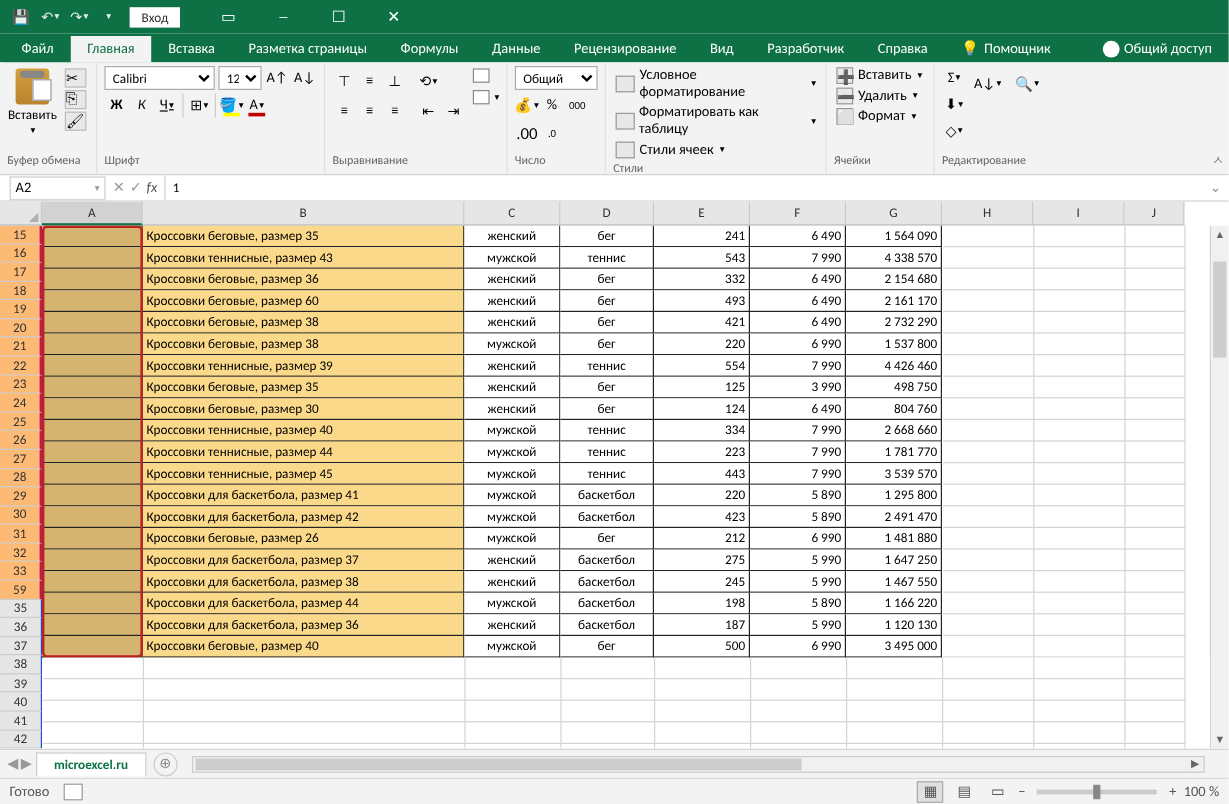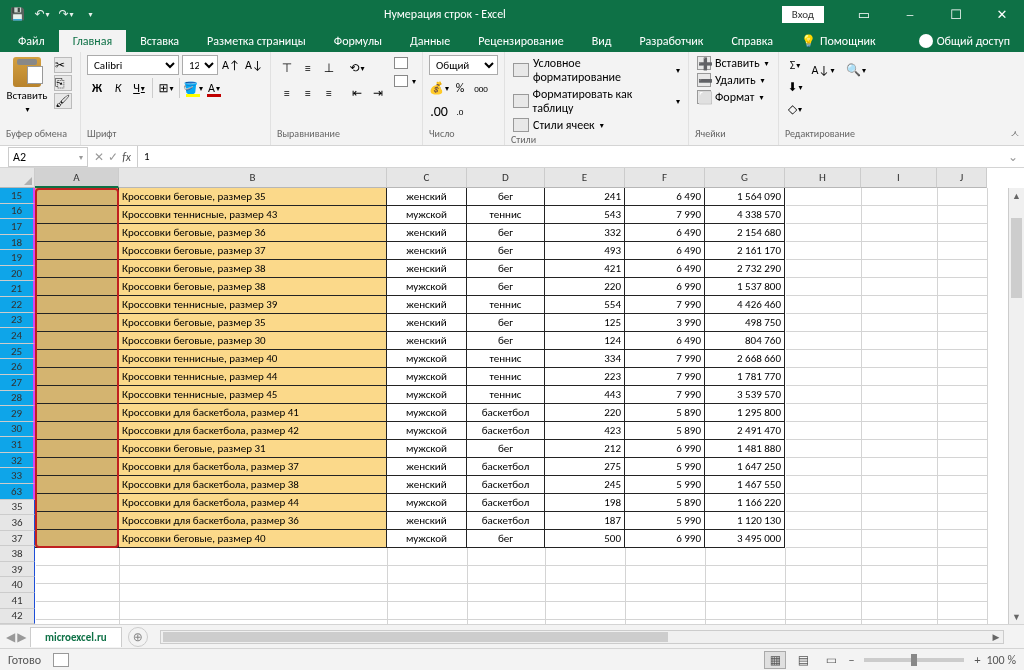--- a/index.html
+++ b/index.html
@@ -54,21 +54,21 @@
 .fx-btns .fx{font-style:italic;color:#555}
 .f-input{flex:1;padding:0 6px;font-size:11px}
 .grid-area{flex:1;display:flex;overflow:hidden;position:relative}
 .sel-all{width:35px;height:20px;background:#e6e6e6;border-right:1px solid #ccc;border-bottom:1px solid #b7b7b7;position:relative}
 .sel-all::after{content:"";position:absolute;bottom:2px;right:2px;width:0;height:0;border-left:8px solid transparent;border-bottom:8px solid #b0b0b0}
 .col-headers{display:flex;height:20px;background:#e6e6e6}
 .col-h{border-right:1px solid #ccc;border-bottom:1px solid #b7b7b7;display:flex;align-items:center;justify-content:center;font-size:11px;color:#333}
 .col-h.sel{background:#d2d2d2;border-bottom:2px solid #0e7146}
 .row-headers{width:35px;display:flex;flex-direction:column;background:#e6e6e6}
 .row-h{height:18px;border-bottom:1px solid #ccc;border-right:1px solid #1d4ed8;display:flex;align-items:center;justify-content:center;font-size:11px;color:#333}
-.row-h.sel{background:#0ea5e9;border-right:2px solid #d946ef}
+.row-h.sel{background:#fdba74;border-right:2px solid #be185d}
 .cells{flex:1;position:relative}
 .row{display:flex;height:18px}
 .cell{border-right:1px solid #232323;border-bottom:1px solid #232323;height:100%;padding:0 3px;display:flex;align-items:center;font-size:11px;overflow:hidden;white-space:nowrap}
 .cell.ca{background:#d4b470;width:84px}
 .cell.cb{background:#fbd98a;width:268px}
 .cell.cc{background:#fff;width:80px;justify-content:center}
 .cell.cd{background:#fff;width:78px;justify-content:center}
 .cell.ce{background:#fff;width:80px;justify-content:flex-end}
 .cell.cf{background:#fff;width:80px;justify-content:flex-end}
 .cell.cg{background:#fff;width:80px;justify-content:flex-end}
@@ -103,21 +103,20 @@
 
 <div class="titlebar">
   <div class="qat">
     <div class="qat-btn">💾</div>
     <div class="qat-btn">↶<span class="drop">▾</span></div>
     <div class="qat-btn">↷<span class="drop">▾</span></div>
     <div class="qat-btn">
         <span class="drop">▾</span>
       </div>
   </div>
-  <div class="title-center">Нумерация строк  -  Excel</div>
   <div class="title-right">
     <div class="login-btn">Вход</div>
     <div class="win-btn">▭</div>
     <div class="win-btn">─</div>
     <div class="win-btn">☐</div>
     <div class="win-btn close">✕</div>
   </div>
 </div>
 
 <div class="tabs">
@@ -334,21 +333,21 @@
           <div class="row-h sel">24</div>
           <div class="row-h sel">25</div>
           <div class="row-h sel">26</div>
           <div class="row-h sel">27</div>
           <div class="row-h sel">28</div>
           <div class="row-h sel">29</div>
           <div class="row-h sel">30</div>
           <div class="row-h sel">31</div>
           <div class="row-h sel">32</div>
           <div class="row-h sel">33</div>
-          <div class="row-h sel">63</div>
+          <div class="row-h sel">59</div>
           <div class="row-h">35</div>
           <div class="row-h">36</div>
           <div class="row-h">37</div>
           <div class="row-h">38</div>
           <div class="row-h">39</div>
           <div class="row-h">40</div>
           <div class="row-h">41</div>
           <div class="row-h">42</div>
         </div>
       <div class="cells" id="cells">
@@ -375,21 +374,21 @@
             <div class="cell ca"></div>
             <div class="cell cb">Кроссовки беговые, размер 36</div>
             <div class="cell cc">женский</div>
             <div class="cell cd">бег</div>
             <div class="cell ce">332</div>
             <div class="cell cf">6 490</div>
             <div class="cell cg">2 154 680</div>
           </div>
           <div class="row">
             <div class="cell ca"></div>
-            <div class="cell cb">Кроссовки беговые, размер 37</div>
+            <div class="cell cb">Кроссовки беговые, размер 60</div>
             <div class="cell cc">женский</div>
             <div class="cell cd">бег</div>
             <div class="cell ce">493</div>
             <div class="cell cf">6 490</div>
             <div class="cell cg">2 161 170</div>
           </div>
           <div class="row">
             <div class="cell ca"></div>
             <div class="cell cb">Кроссовки беговые, размер 38</div>
             <div class="cell cc">женский</div>
@@ -474,21 +473,21 @@
             <div class="cell ca"></div>
             <div class="cell cb">Кроссовки для баскетбола, размер 42</div>
             <div class="cell cc">мужской</div>
             <div class="cell cd">баскетбол</div>
             <div class="cell ce">423</div>
             <div class="cell cf">5 890</div>
             <div class="cell cg">2 491 470</div>
           </div>
           <div class="row">
             <div class="cell ca"></div>
-            <div class="cell cb">Кроссовки беговые, размер 31</div>
+            <div class="cell cb">Кроссовки беговые, размер 26</div>
             <div class="cell cc">мужской</div>
             <div class="cell cd">бег</div>
             <div class="cell ce">212</div>
             <div class="cell cf">6 990</div>
             <div class="cell cg">1 481 880</div>
           </div>
           <div class="row">
             <div class="cell ca"></div>
             <div class="cell cb">Кроссовки для баскетбола, размер 37</div>
             <div class="cell cc">женский</div>

